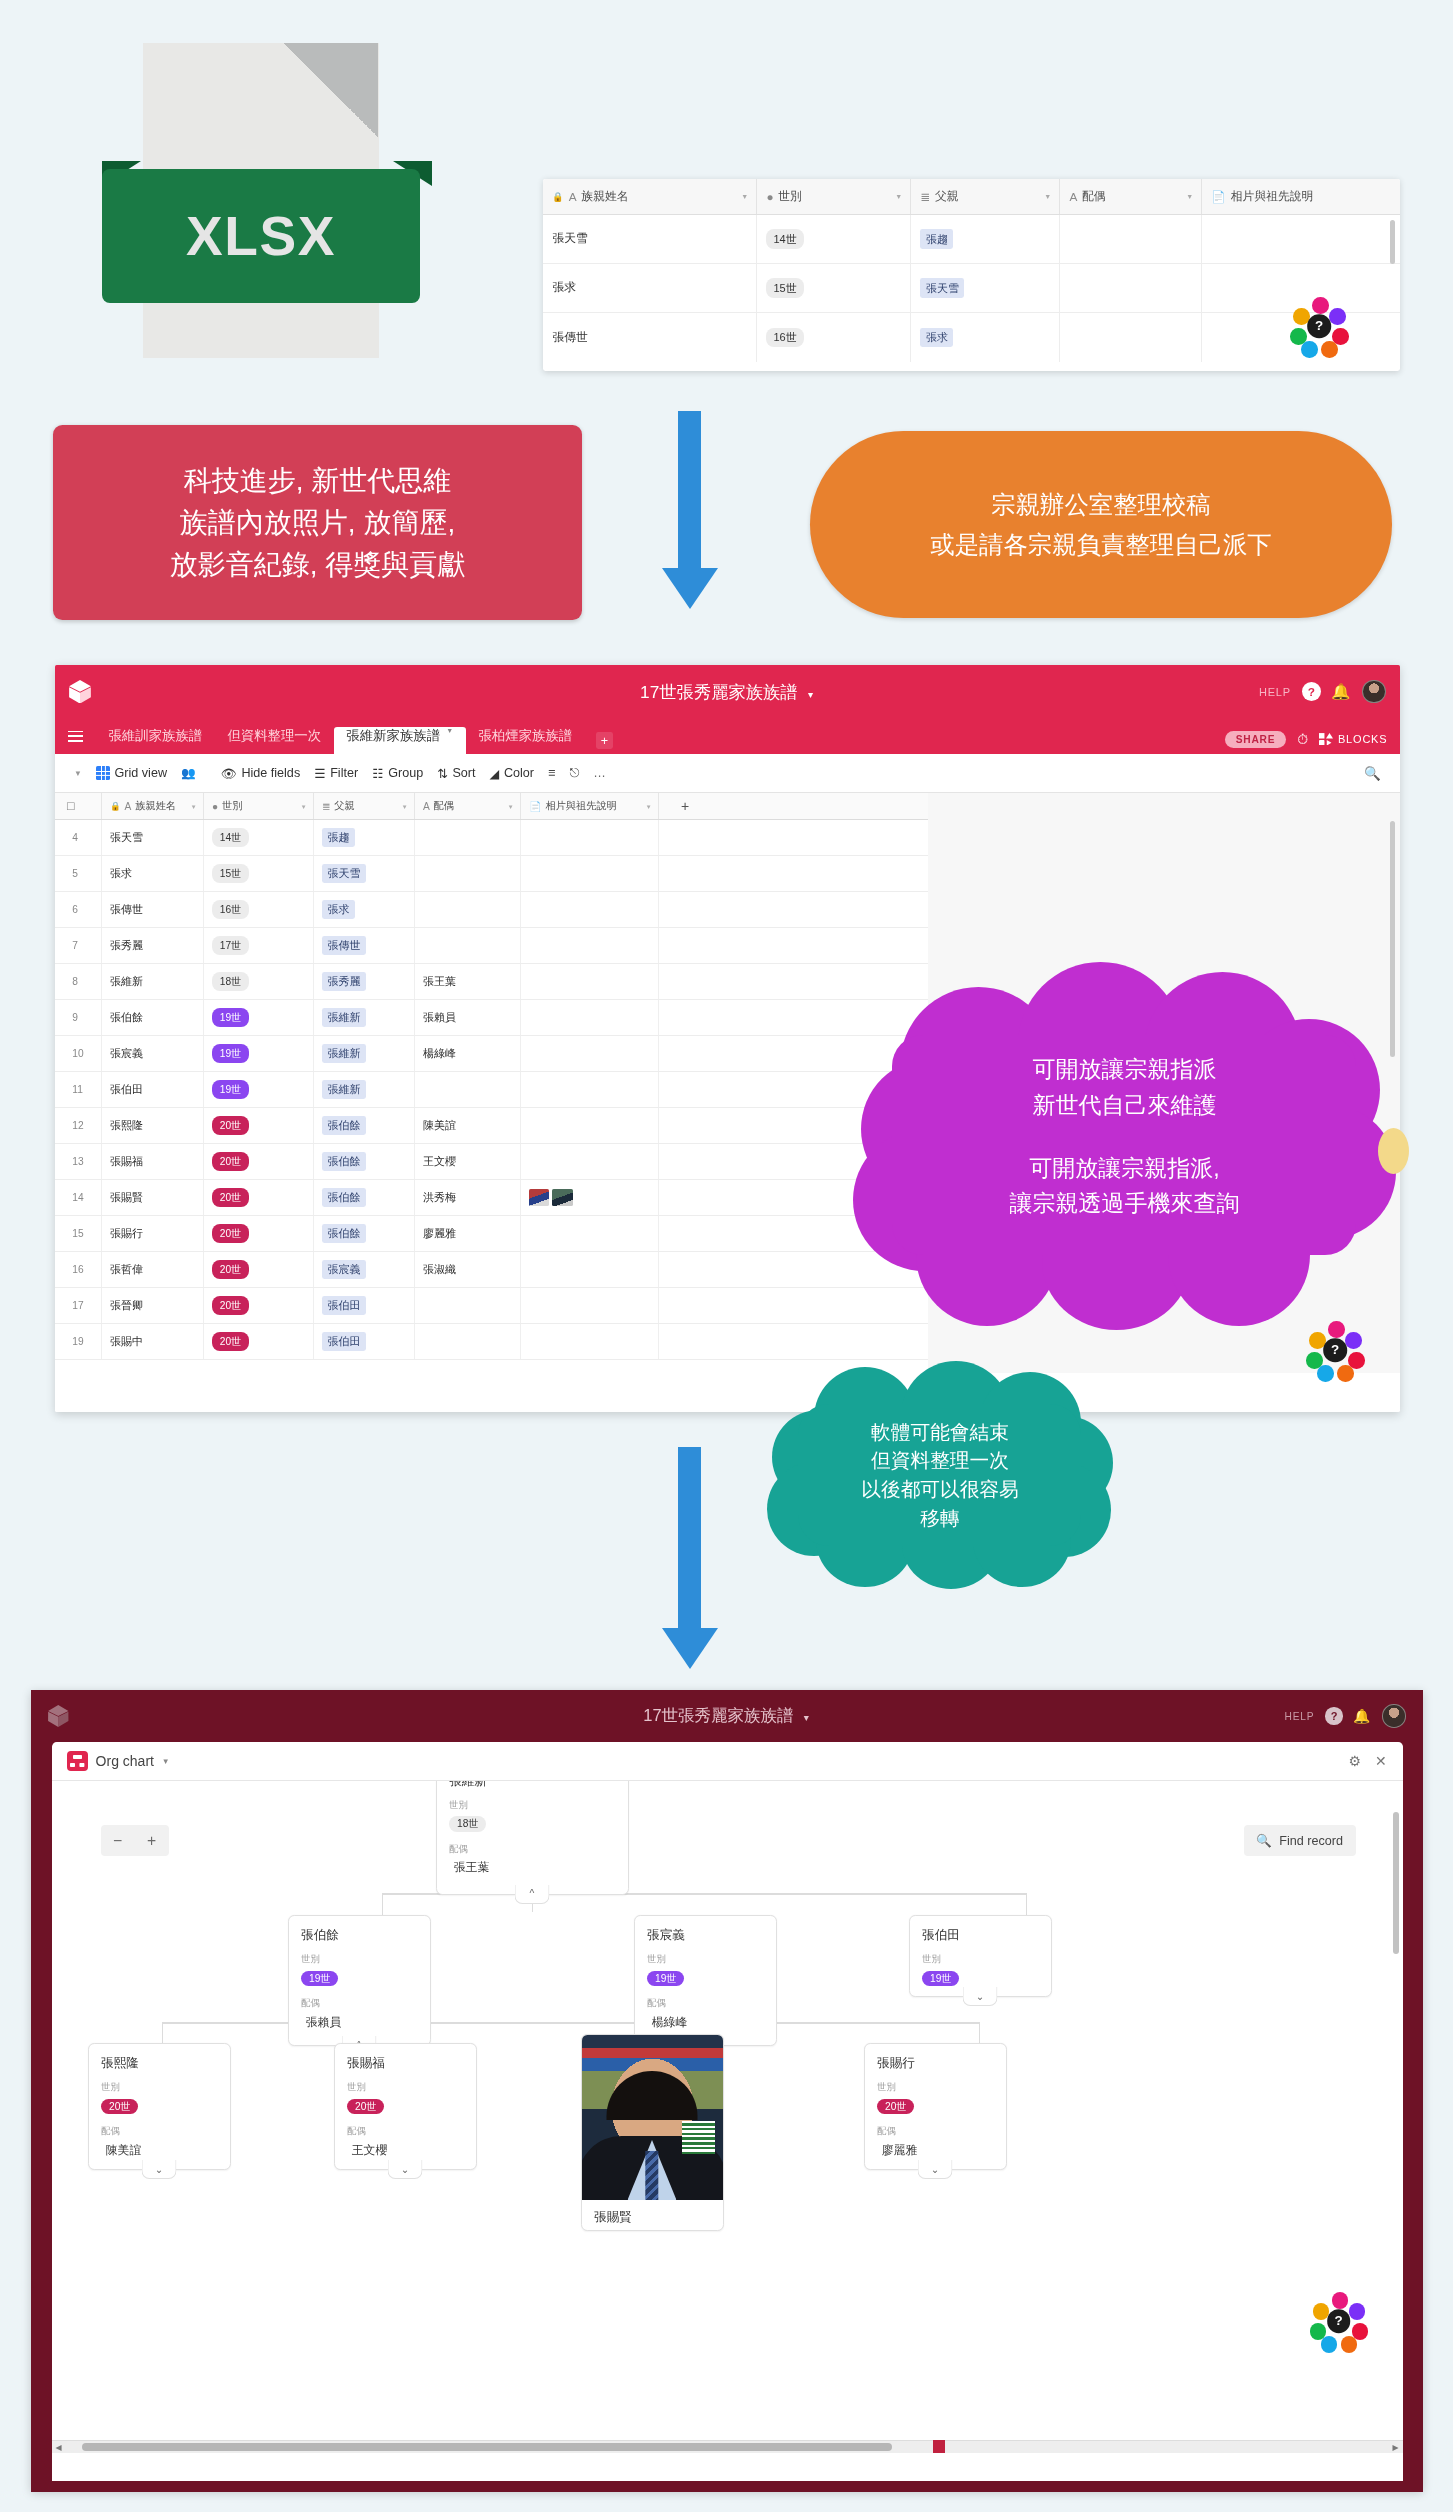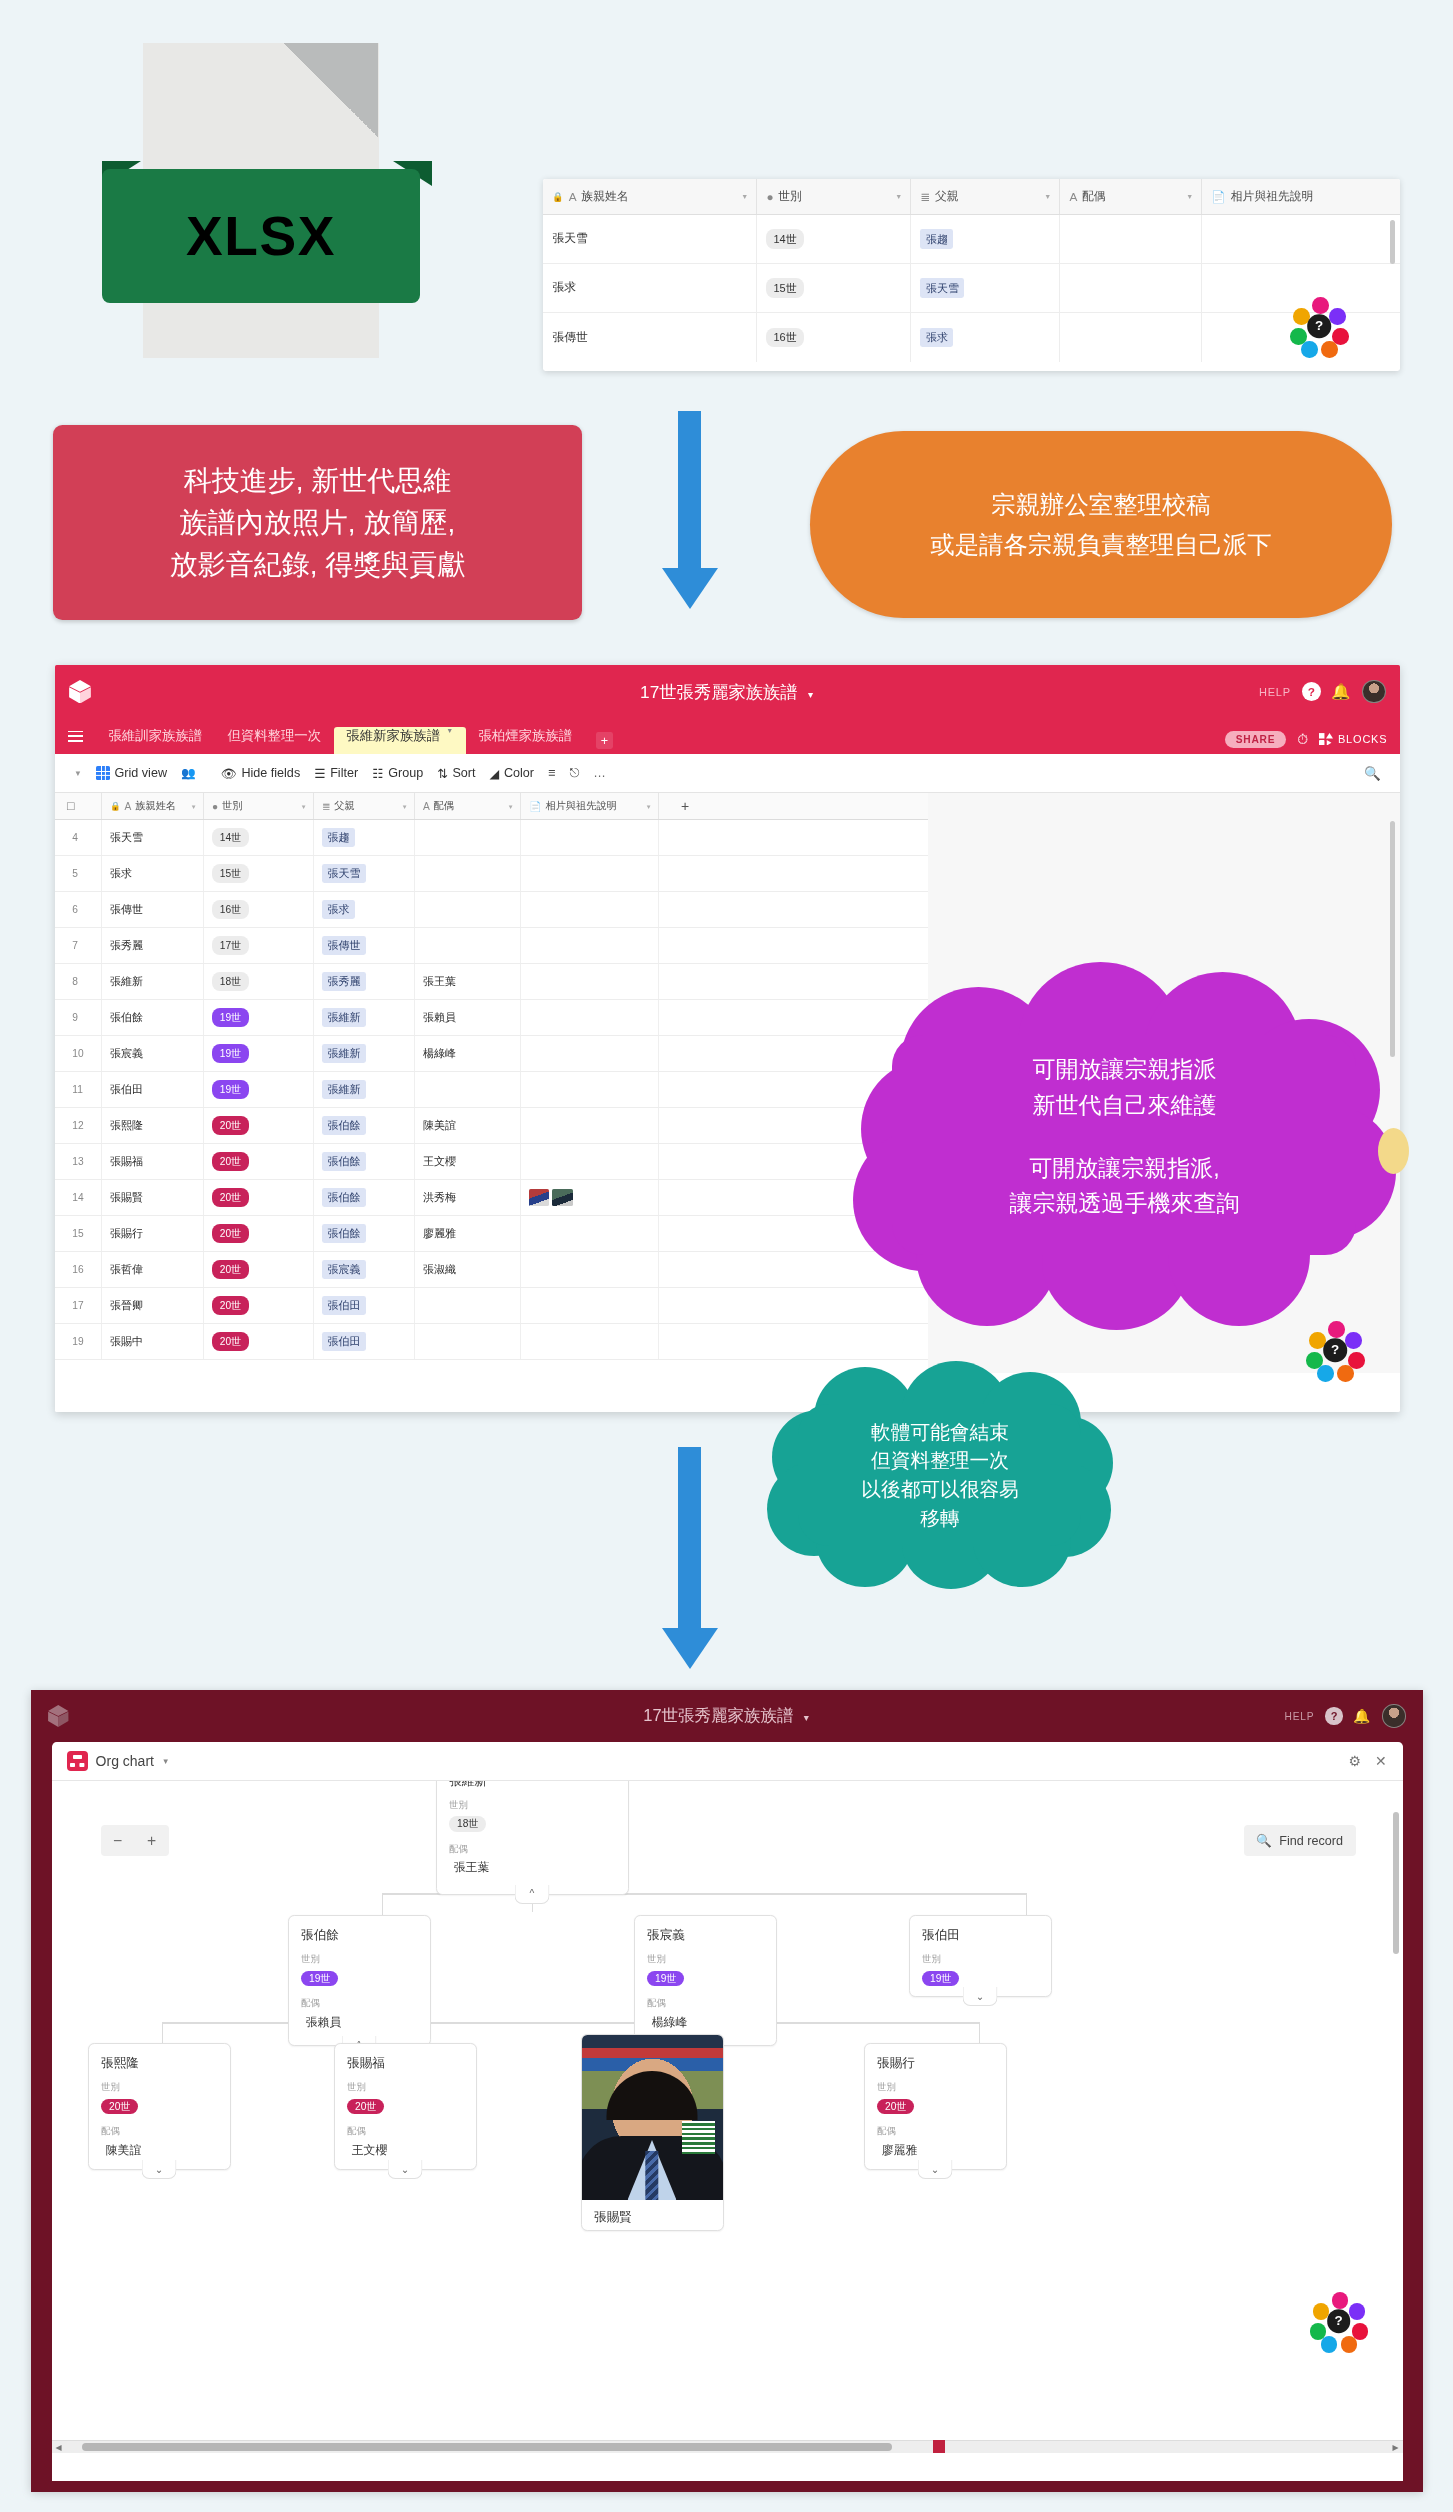--- a/index.html
+++ b/index.html
@@ -23,21 +23,21 @@
   }
   .xlsx-band {
     position: absolute; left: 0; top: 126px; width: 318px; height: 134px;
     background: #1a7a45; border-radius: 7.9px;
     display: flex; align-items: center; justify-content: center;
   }
   .xlsx-band-l { position:absolute; left:0; top:118px; width:0; height:0;
     border-right: 39px solid transparent; border-top: 25px solid #0d5c31; }
   .xlsx-band-r { position:absolute; right:0; top:118px; width:0; height:0;
     border-left: 39px solid transparent; border-top: 25px solid #0d5c31; }
-  .xlsx-text { color: #000000; font-size: 55px; font-weight: bold; letter-spacing: 1.6px; }
+  .xlsx-text { color: #e5e5e5; font-size: 55px; font-weight: bold; letter-spacing: 1.6px; }
 
   
   .top-grid {
     position: absolute; left: 543px; top: 179px; width: 857px; height: 192px;
     background: #fff; box-shadow: 0 1.6px 6.3px rgba(0,0,0,.14); border-radius: 2.4px;
     overflow: hidden;
   }
   .tg-header { display: flex; height: 36px; background: #f7f7f7; border-bottom: 0.8px solid #dfdfdf; }
   .tg-h-cell {
     display: flex; align-items: center; gap: 4.7px; padding: 0 9.4px;
@@ -101,21 +101,21 @@
     border: 0.8px solid rgba(255,255,255,.4);
   }
 
   .at-tabbar { height: 36px; background: #e0264f; display: flex; align-items: flex-end; padding: 0 12.6px; }
   .hamb { width: 15.7px; margin-bottom: 9.4px; margin-right: 12.6px; }
   .hamb span { display: block; height: 1.6px; background: #fff; margin: 3.1px 0; }
   .tab {
     height: 27px; display: flex; align-items: flex-start; padding: 0 12.6px;
     color: #ffd7df; font-size: 13.4px; border-radius: 3.1px 3.1px 0 0; white-space: nowrap;
   }
-  .tab.active { background: #fef9c3; color: #333; }
+  .tab.active { background: #ffffff; color: #333; }
   .tab .caret { font-size: 7px; margin-left: 6.3px; color: #888; }
   .tab-plus {
     width: 17.3px; height: 17.3px; margin: 0 0 4.7px 11px; background: #fff2; border-radius: 2.4px;
     color: #fff; font-size: 12.6px; display: flex; align-items: center; justify-content: center;
   }
   .tabbar-right { margin-left: auto; display: flex; align-items: center; gap: 11px; margin-bottom: 6.3px; }
   .share-pill {
     background: #f6aebe; color: #c02345; font-size: 10.2px; letter-spacing: 0.8px;
     padding: 3.1px 11px; border-radius: 9.4px; font-weight: bold;
   }

